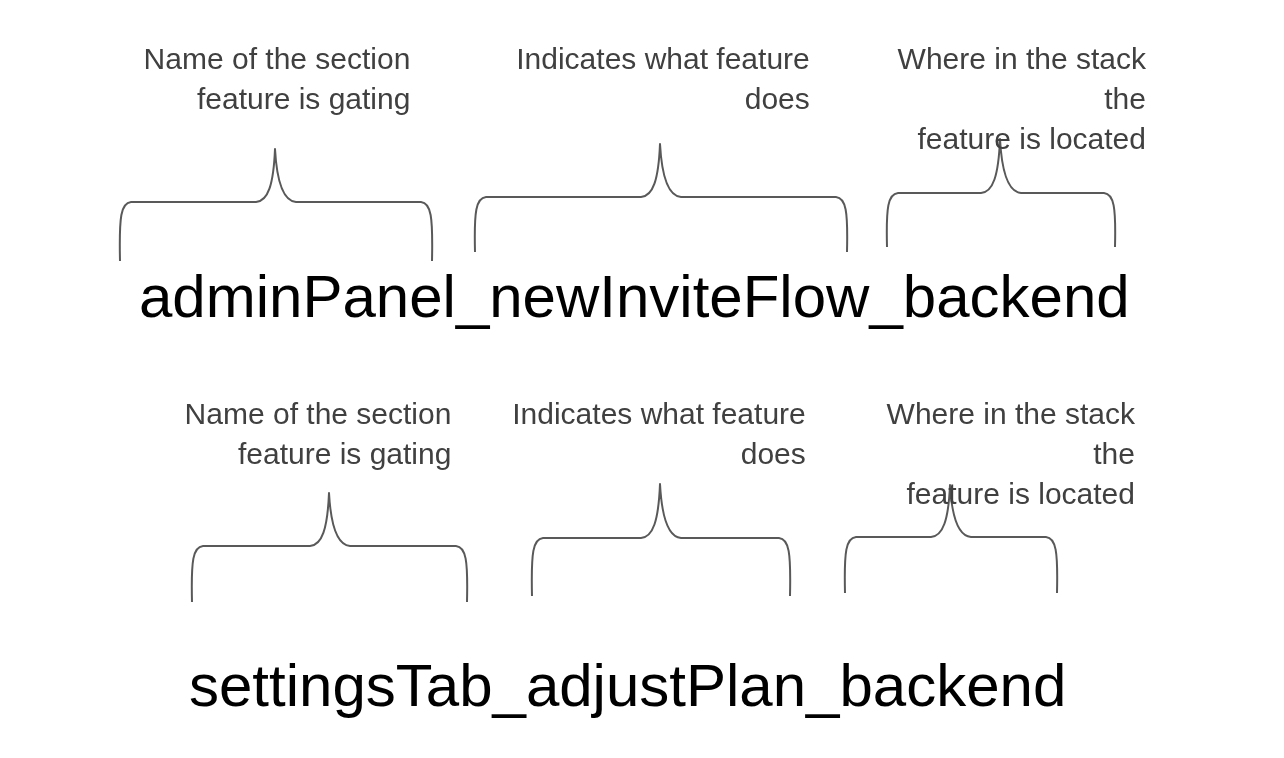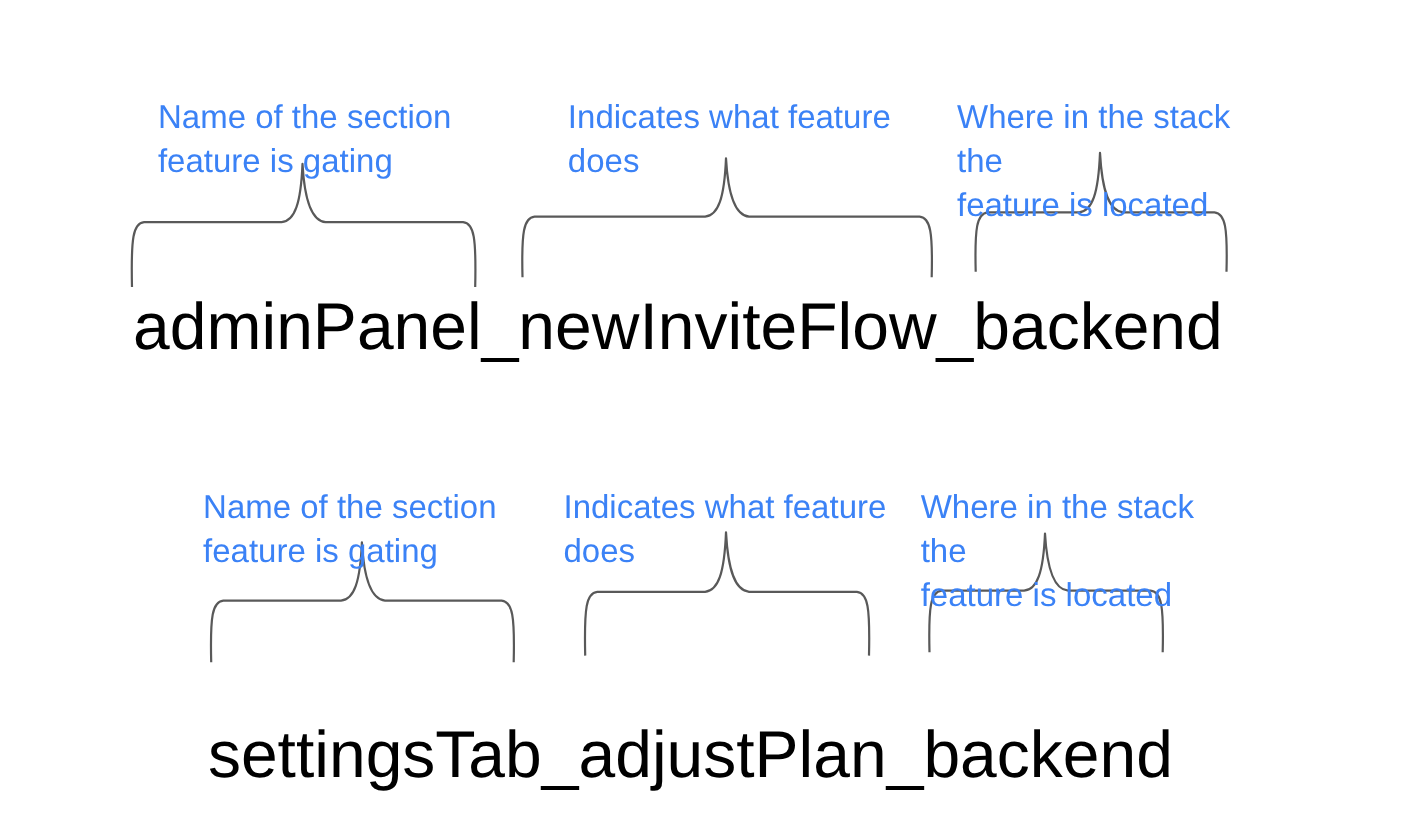--- a/index.html
+++ b/index.html
@@ -14,24 +14,23 @@
     background: #ffffff;
     overflow: hidden;
     font-family: "Liberation Sans", sans-serif;
     color: #000000;
   }
   .annotation {
     position: absolute;
     transform: translateX(-50%);
     font-size: 30px;
     line-height: 40px;
-    text-align: left;
+    text-align: right;
     white-space: pre-line;
-    color: #3b82f6;
-    margin-top: 48px;
+    color: #404040;
   }
   .flag-name {
     position: absolute;
     font-size: 60px;
     line-height: 60px;
     white-space: nowrap;
     color: #000000;
   }
   .brace-layer {
     position: absolute;
@@ -60,21 +59,21 @@
     <path d="M 845 593 C 844 551, 846 538, 856 537 L 931 537 C 943 536, 948.5 520, 950 485 C 952 520, 959 536, 971 537 L 1046 537 C 1056 538, 1058 551, 1057 593" stroke="#595959"></path>
   </svg>
 
   <div>
     <div class="annotation" style="left:277px; top:39px;">Name of the section
 feature is gating</div>
     <div class="annotation" style="left:663px; top:39px;">Indicates what feature
 does</div>
     <div class="annotation" style="left:1008px; top:39px;">Where in the stack the
 feature is located</div>
-    <div class="flag-name" style="left:121px; top:267px;">adminPanel_newInviteFlow_backend</div>
+    <div class="flag-name" style="left:139px; top:267px;">adminPanel_newInviteFlow_backend</div>
   </div>
 
   <div>
     <div class="annotation" style="left:318px; top:394px;">Name of the section
 feature is gating</div>
     <div class="annotation" style="left:659px; top:394px;">Indicates what feature
 does</div>
     <div class="annotation" style="left:986px; top:394px;">Where in the stack the
 feature is located</div>
     <div class="flag-name" style="left:189px; top:656px;">settingsTab_adjustPlan_backend</div>

